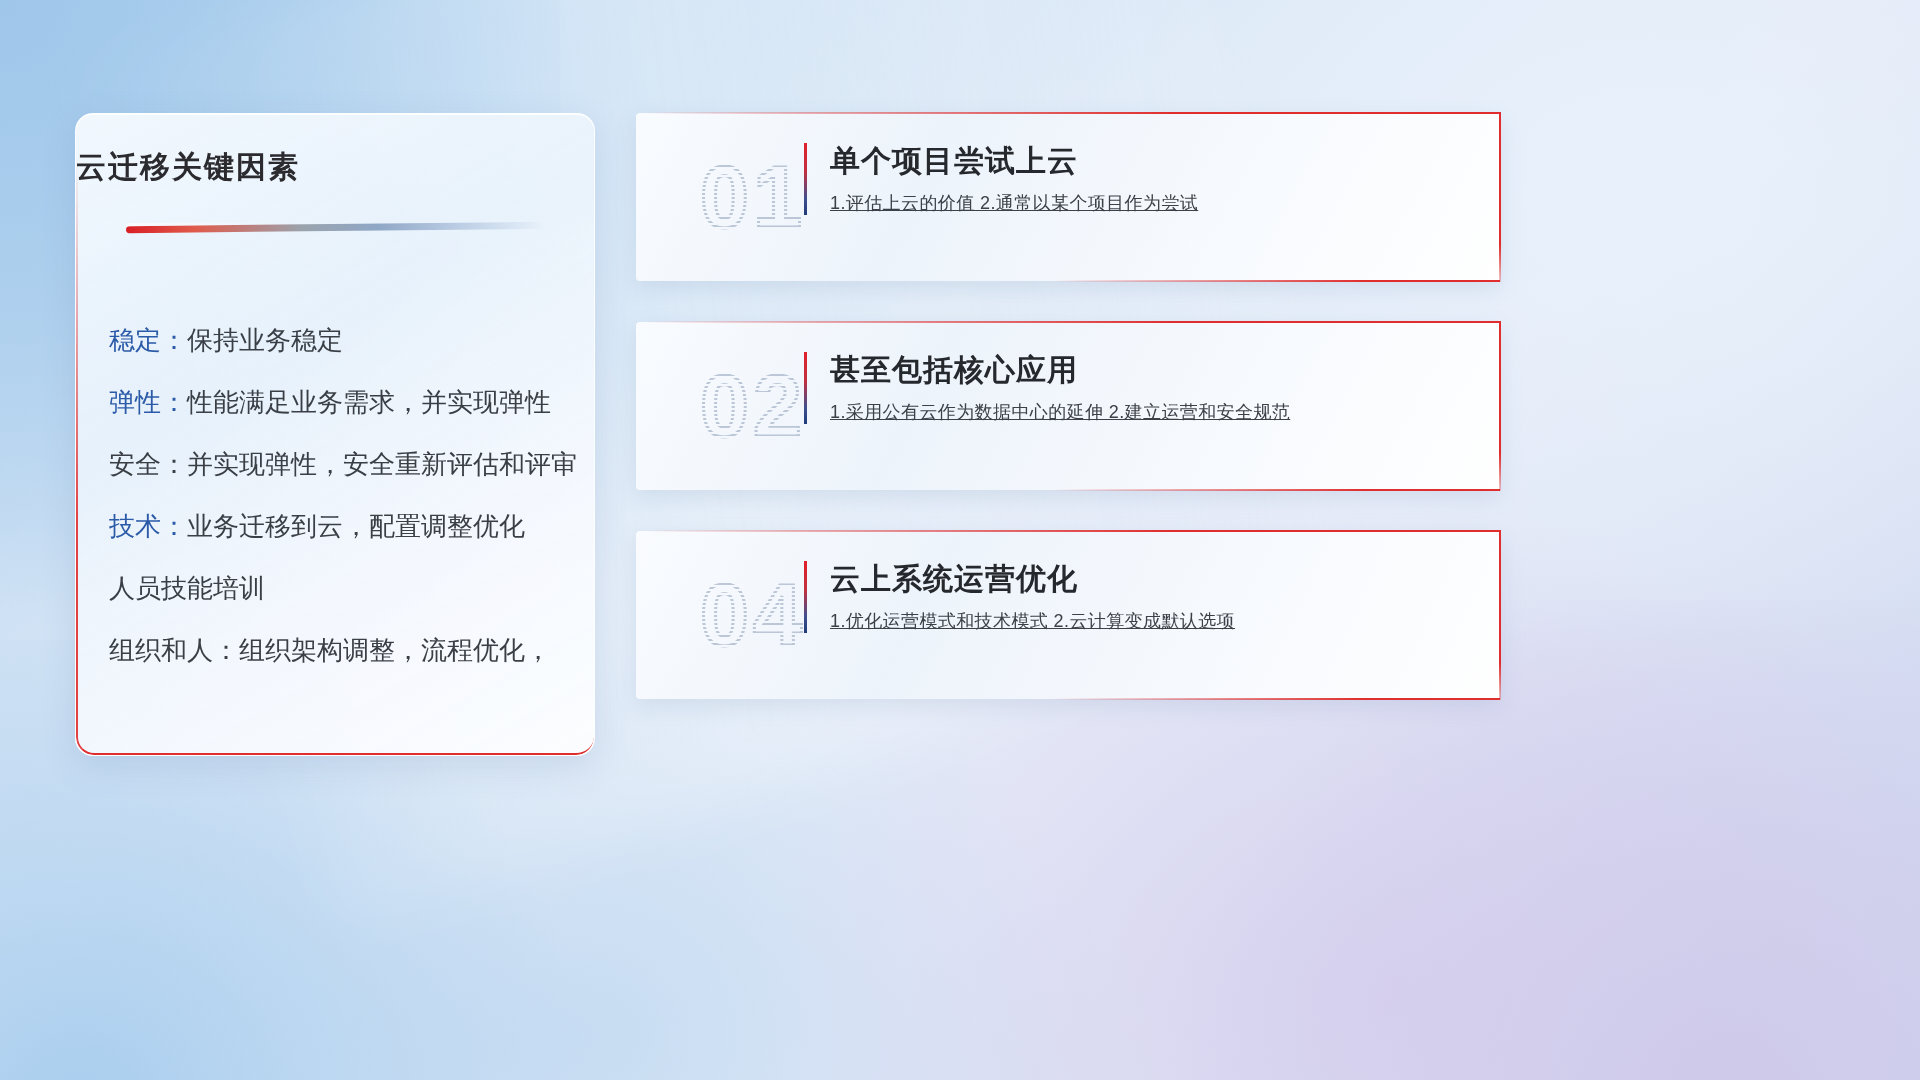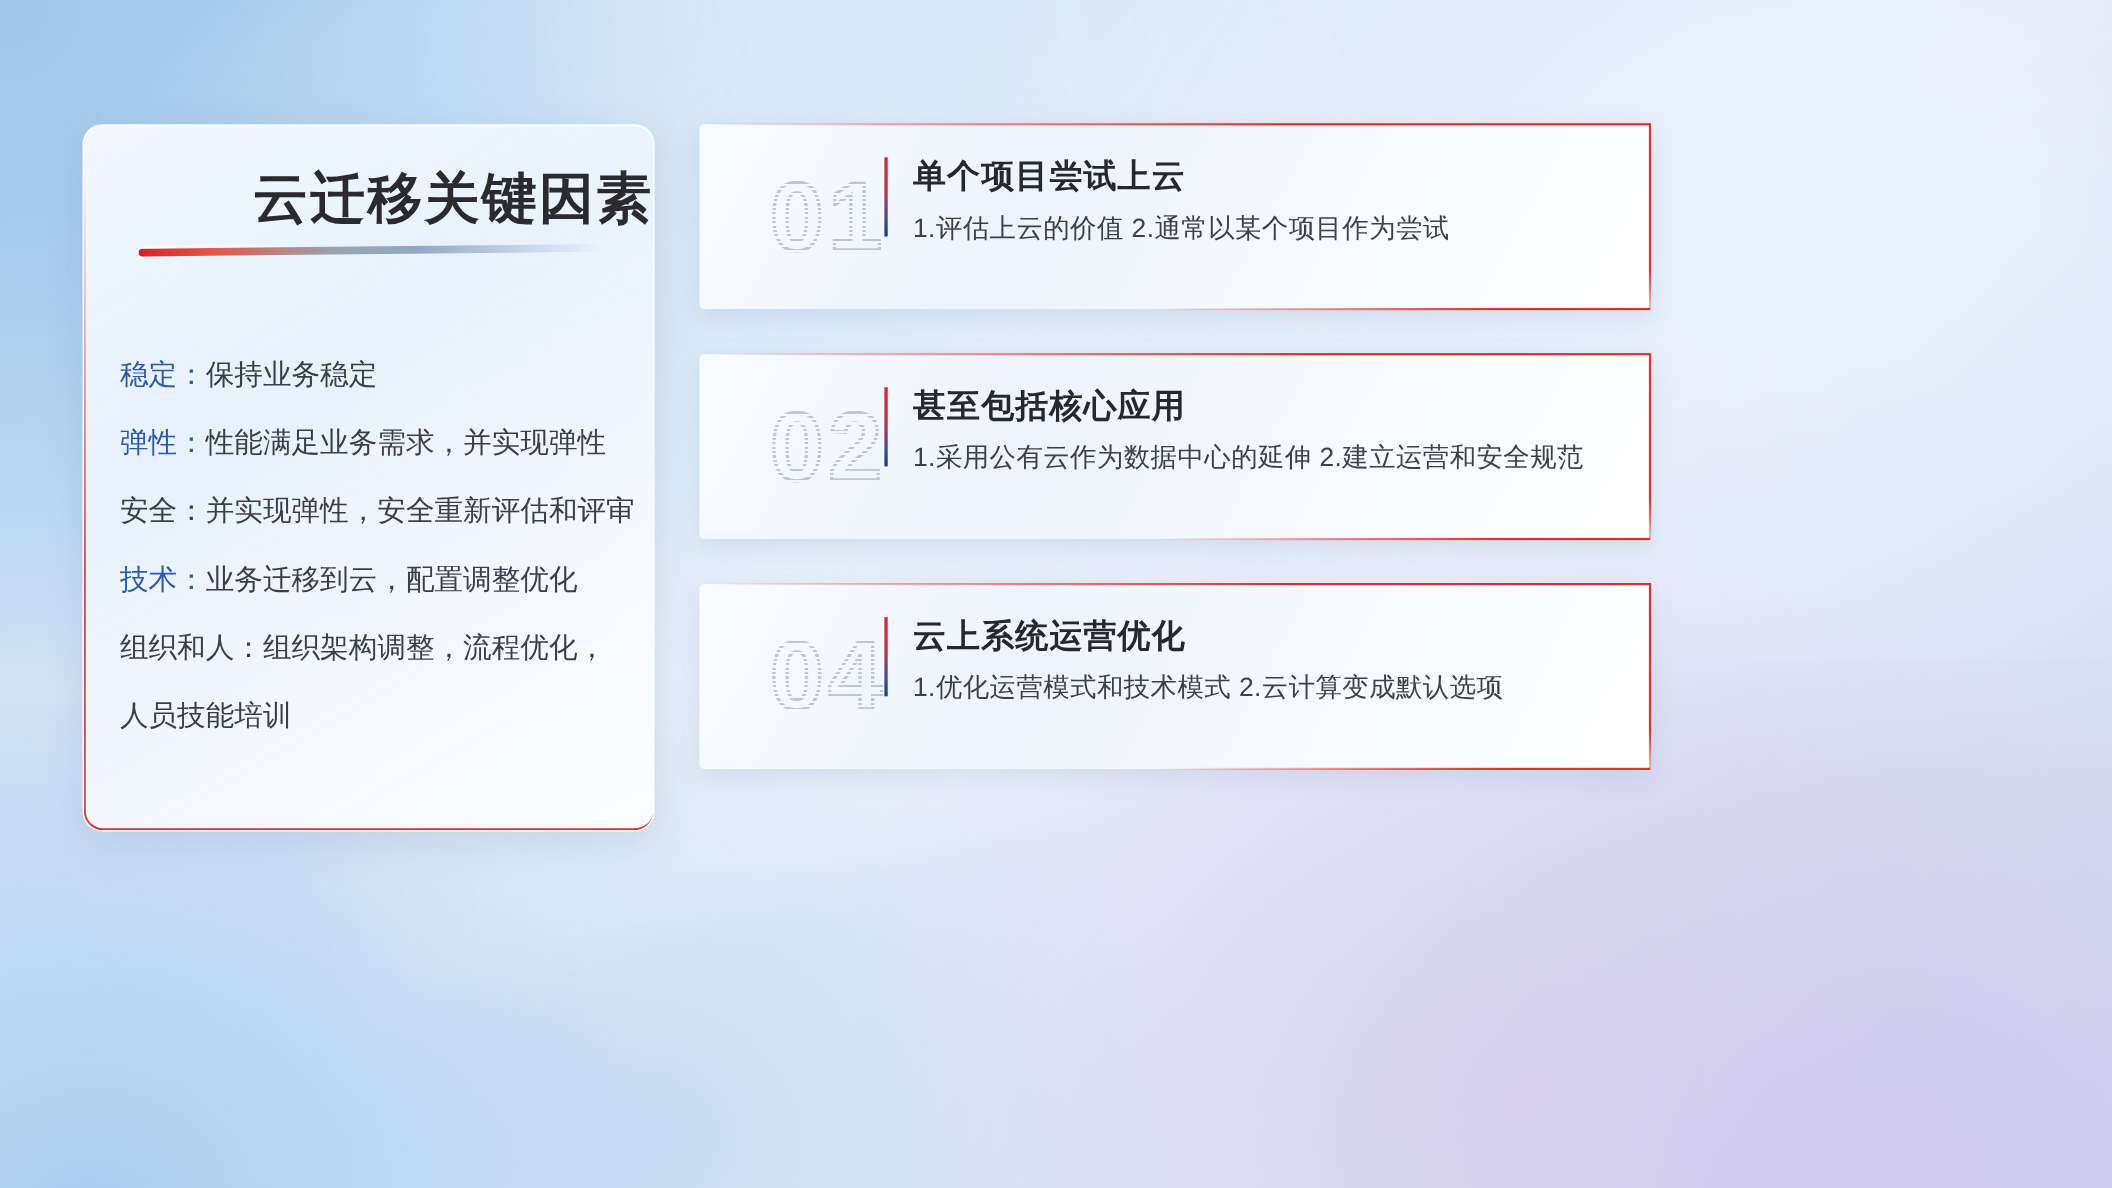--- a/index.html
+++ b/index.html
@@ -51,22 +51,22 @@
   .left-panel .edge-red{
     position:absolute; left:0; bottom:0; width:100%; height:100%;
     border-radius:18px; pointer-events:none;
     border-bottom:2px solid #e02d2d;
     border-left:2px solid rgba(224,45,45,0.9);
     -webkit-mask-image:linear-gradient(200deg, rgba(0,0,0,0) 28%, #000 72%);
             mask-image:linear-gradient(200deg, rgba(0,0,0,0) 28%, #000 72%);
   }
   .panel-title{
     position:absolute; left:0; right:0; top:33px;
-    text-align:right;
-    font-size:50px; font-weight:bold; letter-spacing:2px;
+    text-align:left;
+    font-size:30px; font-weight:bold; letter-spacing:2px;
     color:#2b2b2f;
   }
   .panel-rule{
     position:absolute; left:50px; top:110px; width:420px; height:7px;
     border-radius:4px;
     background:linear-gradient(90deg,#d81f26 0%, #e05a4a 16%, #9aa3ad 42%, #8fa7c6 60%, #b9cbe3 78%, rgba(210,224,240,0) 100%);
     transform:skewY(-0.6deg);
   }
   .panel-rule::after{
     content:""; position:absolute; left:0; top:-3px; width:40%; height:3px;
@@ -122,21 +122,21 @@
     position:absolute; left:168px; top:30px; width:3px; height:72px;
     background:linear-gradient(180deg,#e0202a 0%, #c23040 40%, #3d4f8e 78%, #1e3a7a 100%);
   }
   .card-body{ position:absolute; left:194px; top:26px; right:12px; }
   .card-title{
     font-size:30px; font-weight:bold; color:#25282d; letter-spacing:1px;
     line-height:44px;
   }
   .card-desc{
     margin-top:8px;
-    font-size:24px; color:#3c4148; letter-spacing:0.4px; white-space:nowrap;
+    font-size:18px; color:#3c4148; letter-spacing:0.4px; white-space:nowrap;text-decoration:underline;
   }
 </style>
 </head>
 <body>
 
 <div class="bg-base"></div>
 <div class="bg-tl"></div>
 <div class="bg-bl"></div>
 <div class="bg-br"></div>
 <div class="bg-sheen"></div>
@@ -154,24 +154,24 @@
     <div class="panel-item">
       <span class="lbl">弹性：</span><span>性能满足业务需求，并实现弹性</span>
     </div>
     <div class="panel-item">
       <span class="lbl plain">安全：</span><span>并实现弹性，安全重新评估和评审</span>
     </div>
     <div class="panel-item">
       <span class="lbl">技术：</span><span>业务迁移到云，配置调整优化</span>
     </div>
     <div class="panel-item">
+      <span class="lbl plain"></span><span>人员技能培训</span>
+    </div>
+    <div class="panel-item">
       <span class="lbl plain">组织和人：</span><span>组织架构调整，流程优化，</span>
-    </div>
-    <div class="panel-item">
-      <span class="lbl plain"></span><span>人员技能培训</span>
     </div>
   </div>
 </div>
 
 <div class="cards">
 
   <div class="card">
     <div class="hair-top"></div>
     <div class="hair-right"></div>
     <div class="hair-bottom"></div>

